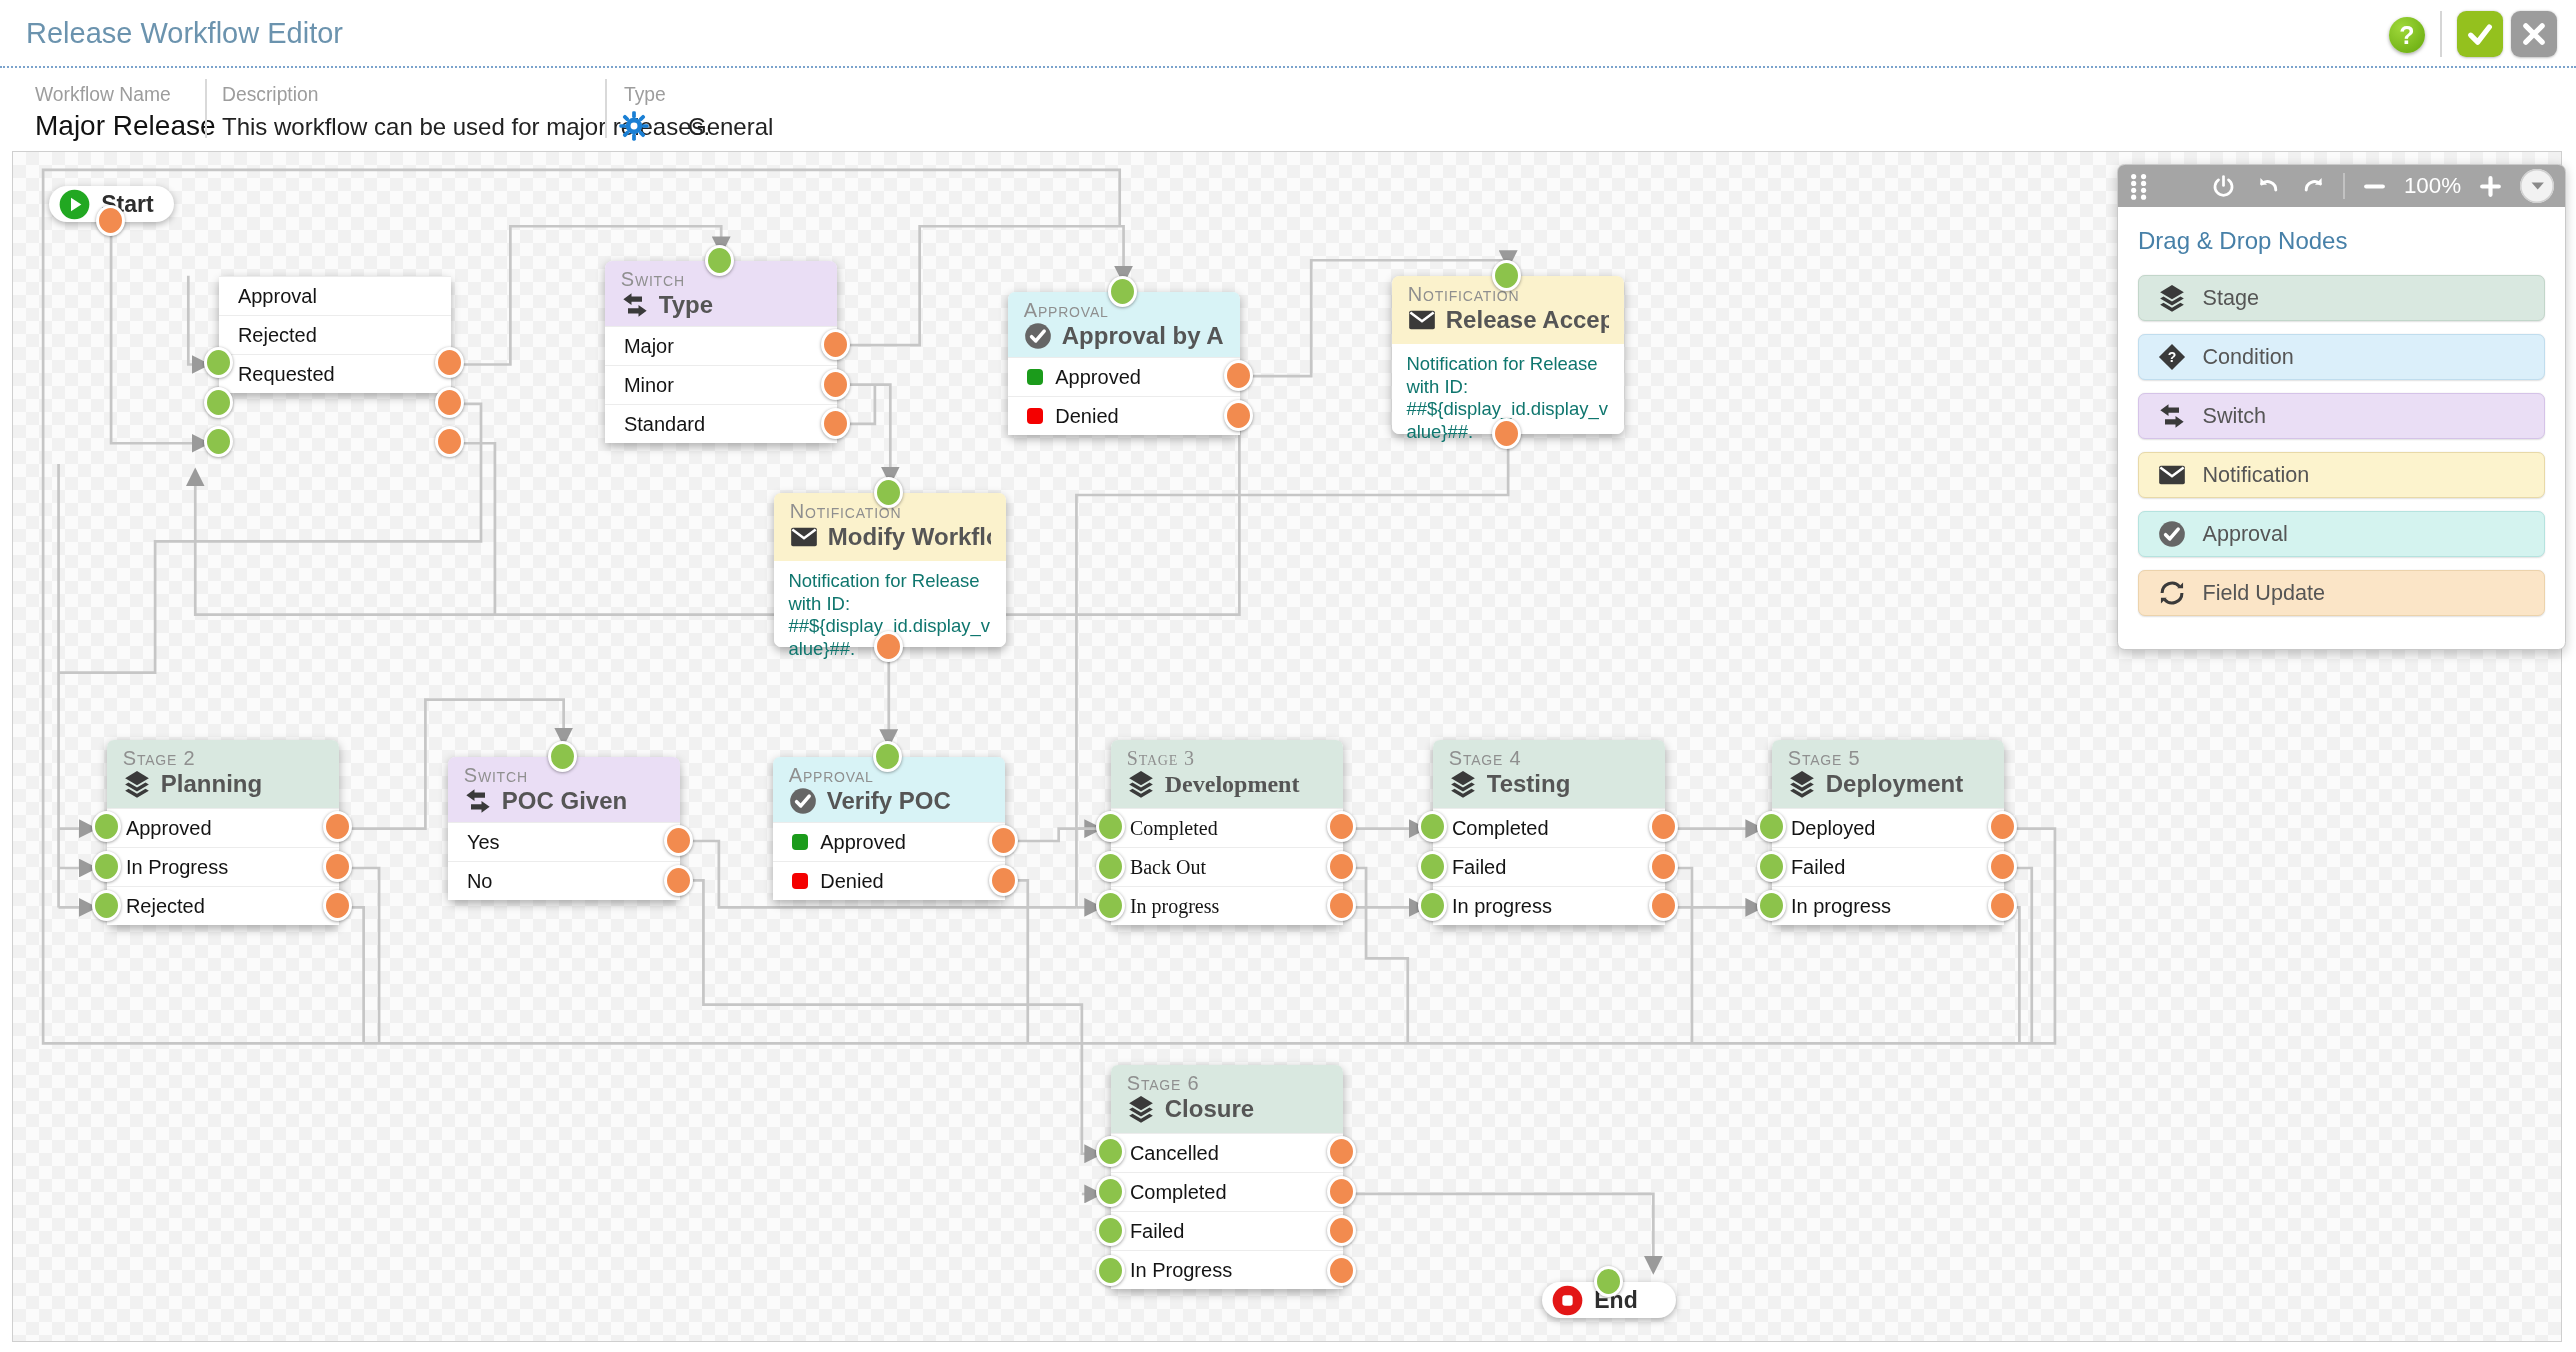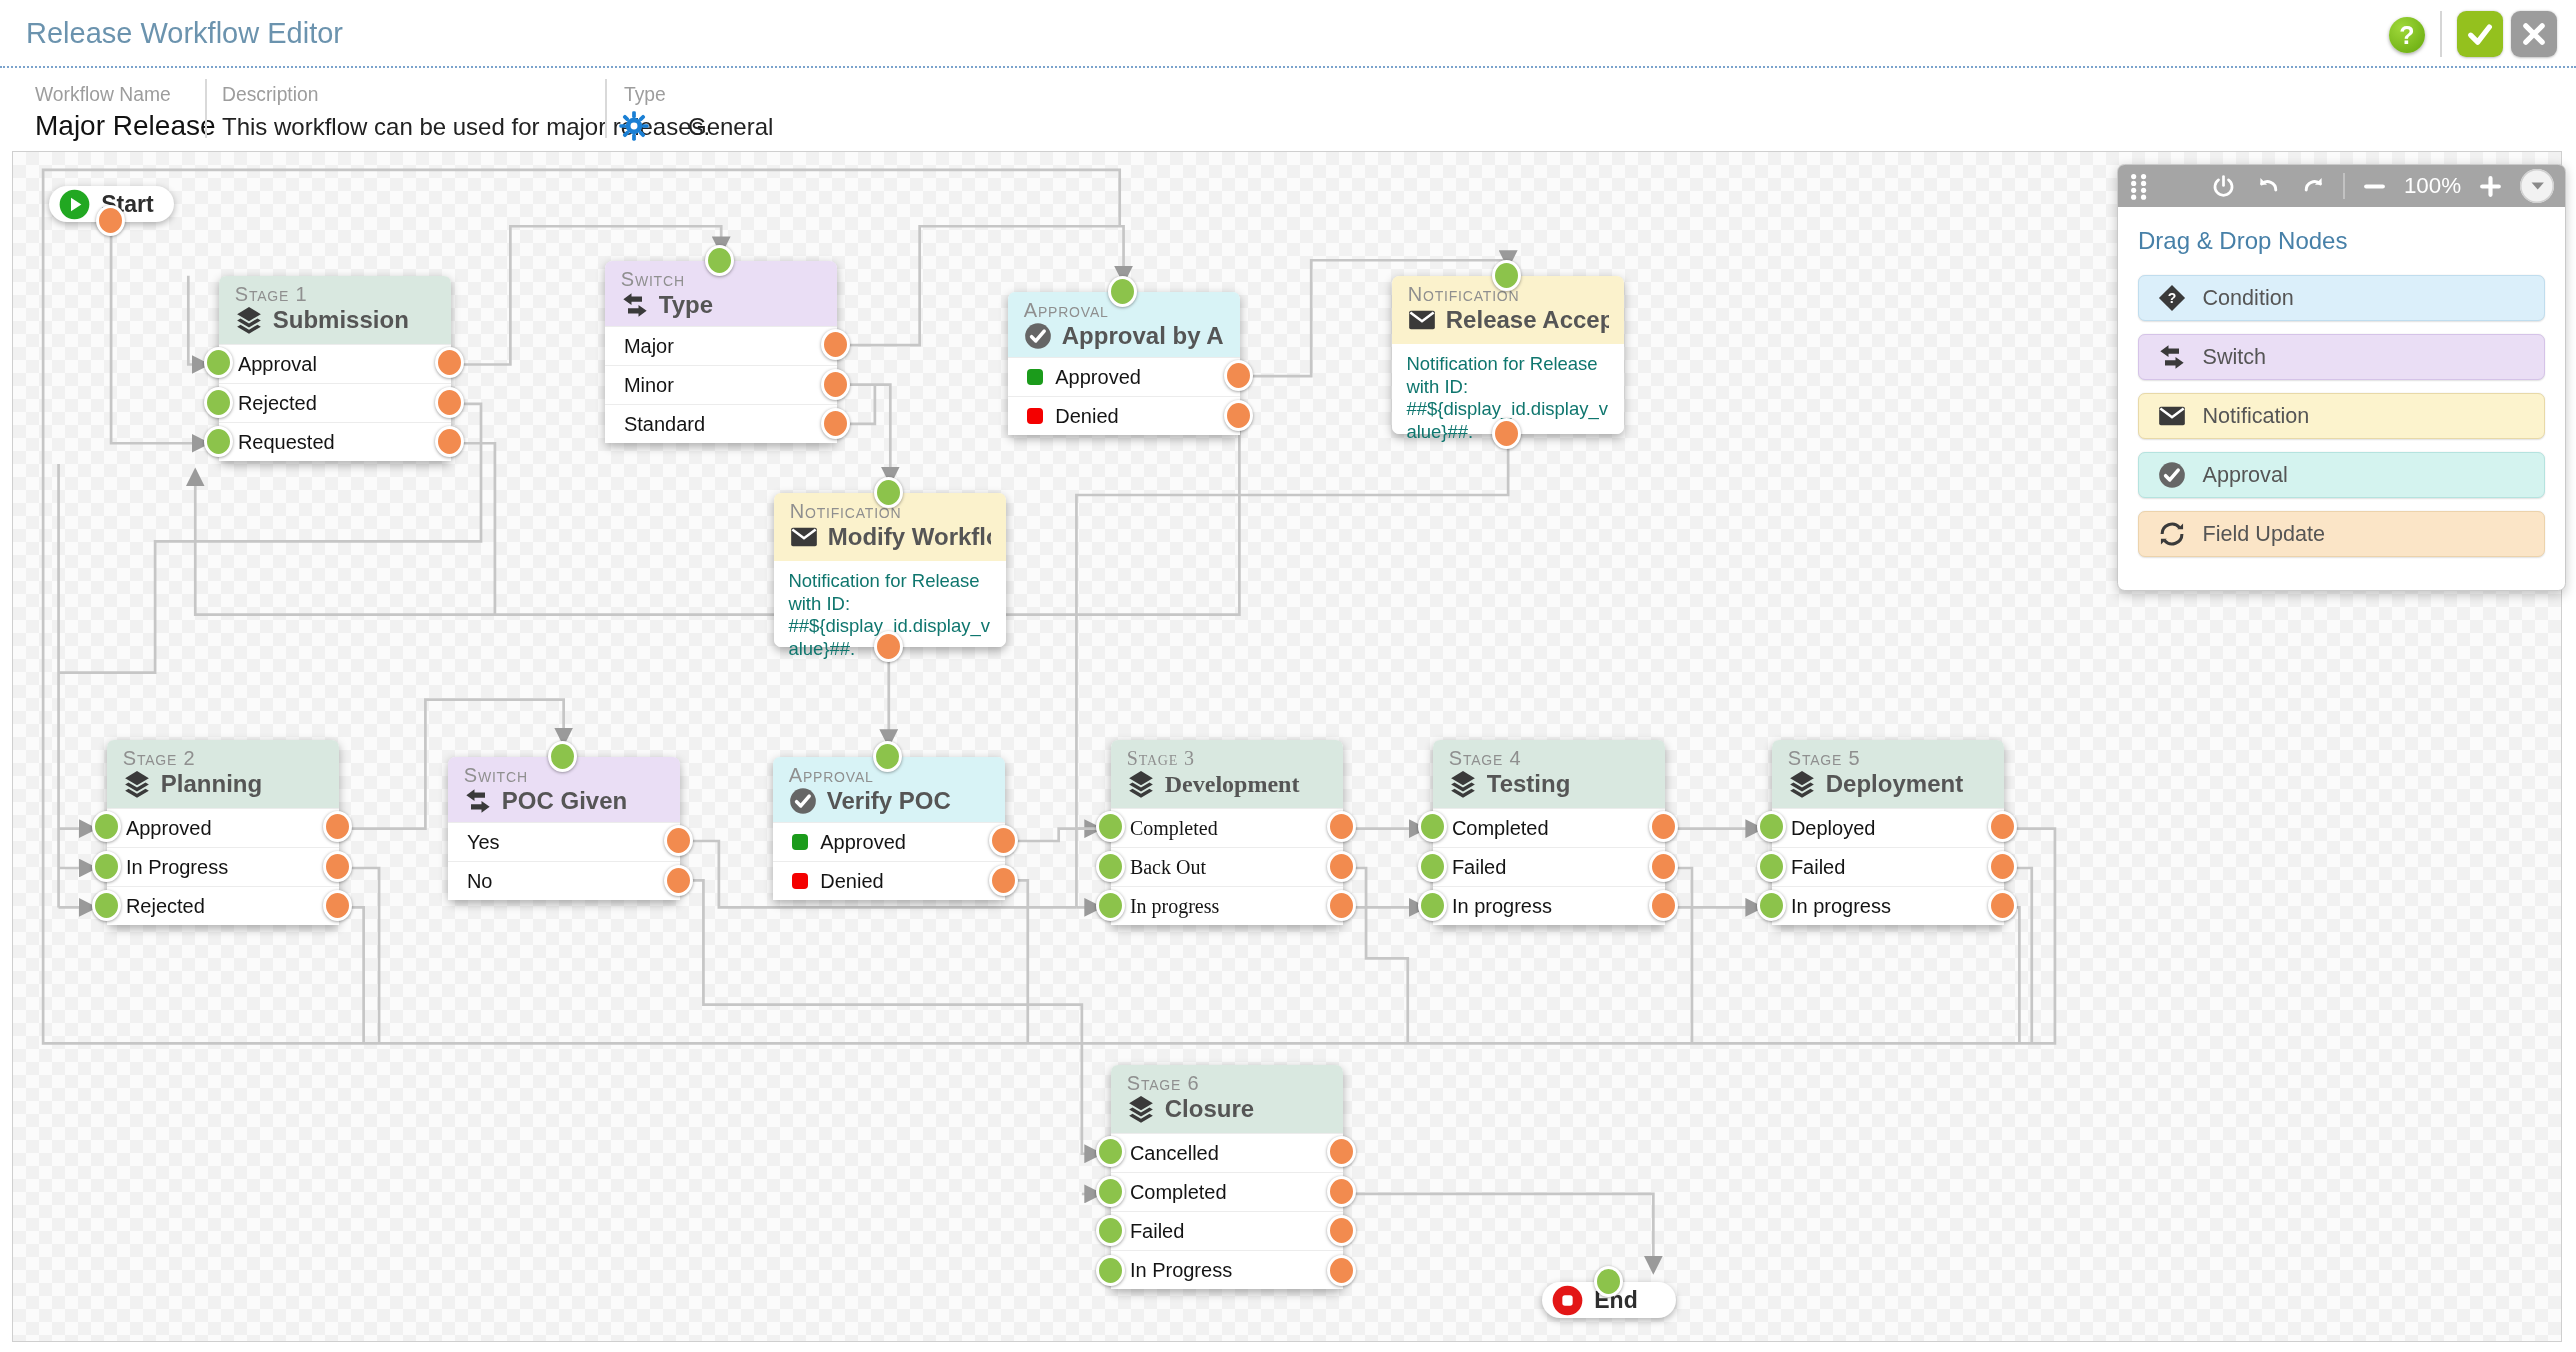--- a/index.html
+++ b/index.html
@@ -163,33 +163,20 @@
         <span style="display:flex">
           <svg viewBox="0 0 24 24">
             <circle cx="12" cy="12" r="11.5" fill="#22a822"></circle>
             <path d="M9.3 6.8l8 5.2-8 5.2z" fill="#fff"></path>
           </svg>
         </span>
                      <span>Start</span>
         <div class="port port-orange" style="left: 47px; top: 19.3px;"></div>
       </div>
       <div class="node" style="left: 206px; top: 124px; width: 232px;">
-        <div class="node-header" style="background: rgb(217, 232, 224); height: 68px;">
-          <div class="node-cat">Stage 1</div>
-      <div class="node-title">
-        <span style="display:flex">
-              <svg viewBox="0 0 24 26">
-                <path d="M12 1 23 7.6 12 14.2 1 7.6z"></path>
-                <path d="M4.1 11.5 1 13.4l11 6.6 11-6.6-3.1-1.9L12 16.2z"></path>
-                <path d="M4.1 17.3 1 19.2l11 6.6 11-6.6-3.1-1.9L12 22z"></path>
-              </svg>
-            </span>
-        <span>Submission</span>
-      </div>
-        </div>
         <div class="node-row">
           <span>Approval</span>
         </div>
         <div class="port port-green" style="left: -15.4px; top: 71px;"></div>
         <div class="port port-orange" style="left: 216px; top: 71px;"></div>
         <div class="node-row">
           <span>Rejected</span>
         </div>
         <div class="port port-green" style="left: -15.4px; top: 111px;"></div>
         <div class="port port-orange" style="left: 216px; top: 111px;"></div>
@@ -548,20 +535,30 @@
     </div>
     <div class="tb-collapse">
       <svg width="15.4" height="10.8" viewBox="0 0 20 14">
           <path d="M2 2l8 9 8-9z" fill="#8a8a8a"></path>
         </svg>
     </div>
   </div>
   <div class="panel-body">
     <div class="panel-heading">Drag &amp; Drop Nodes</div>
     <div id="palette-items">
+        <div class="palette-item" style="background: rgb(217, 232, 224); border: 1.5px solid rgb(194, 214, 202);">
+          <span style="display:flex">
+            <svg viewBox="0 0 24 26">
+              <path d="M12 1 23 7.6 12 14.2 1 7.6z"></path>
+              <path d="M4.1 11.5 1 13.4l11 6.6 11-6.6-3.1-1.9L12 16.2z"></path>
+              <path d="M4.1 17.3 1 19.2l11 6.6 11-6.6-3.1-1.9L12 22z"></path>
+            </svg>
+          </span>
+                     <span>Stage</span>
+        </div>
         <div class="palette-item" style="background: rgb(219, 239, 250); border: 1.5px solid rgb(192, 221, 238);">
           <span style="display:flex">
             <svg viewBox="0 0 24 24" style="font-size:28px">
               <path d="M12 .8 23.2 12 12 23.2.8 12z"></path>
               <text x="12" y="16.6" font-size="12" font-weight="bold" text-anchor="middle" fill="#fff">?</text>
             </svg>
           </span>
                      <span>Condition</span>
         </div>
         <div class="palette-item" style="background: rgb(234, 222, 245); border: 1.5px solid rgb(213, 195, 232);">

